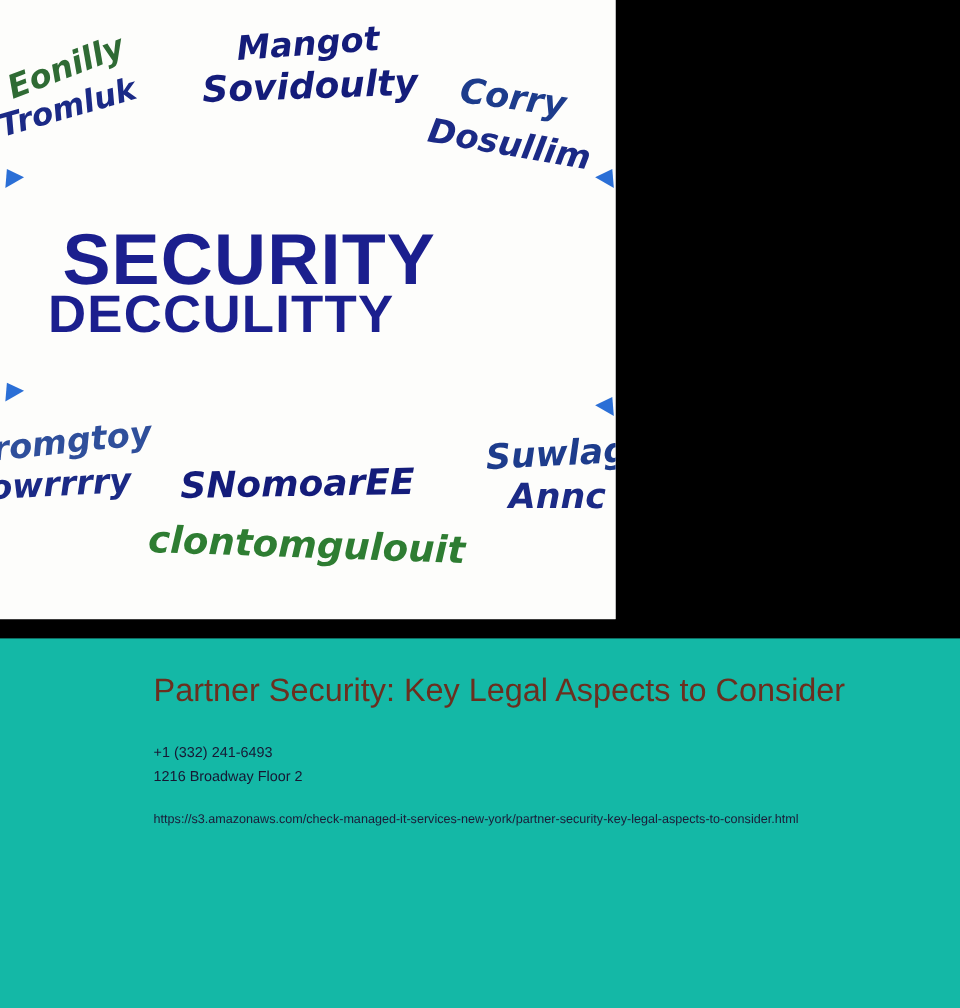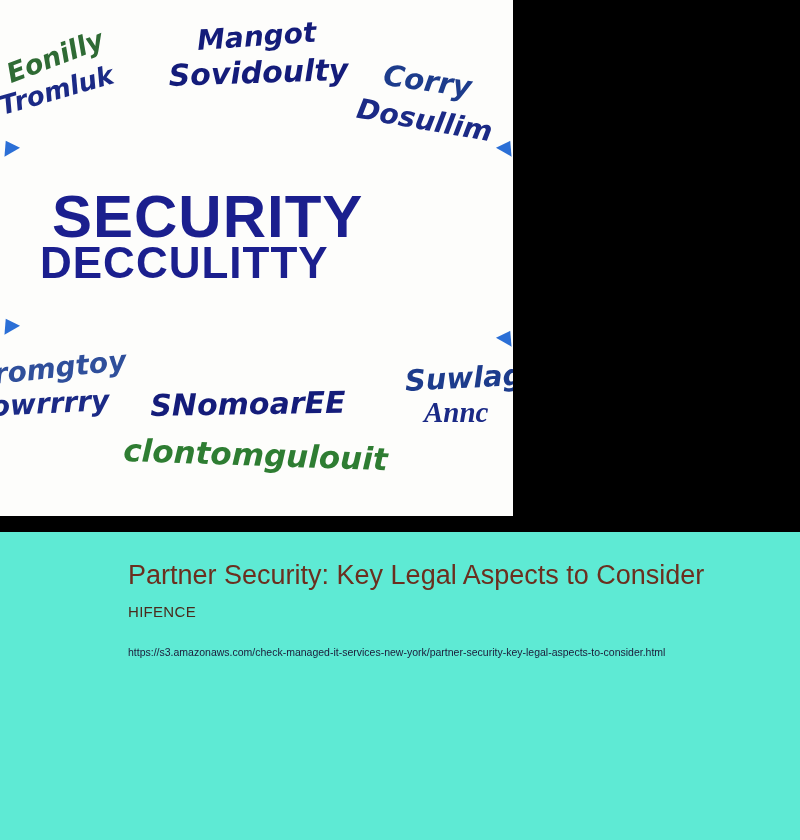--- a/index.html
+++ b/index.html
@@ -162,21 +162,20 @@
     font-style: italic;
   }
   .s-bot-right2 {
     left: 424px;
     top: 396px;
     font-size: 29px;
     color: #1b2a86;
     transform: rotate(0deg);
     transform-origin: left top;
     font-style: italic;
-    font-family: Liberation Serif, serif;
   }
   .tick {
     position: absolute;
     width: 0;
     height: 0;
     border-left: 9px solid transparent;
     border-right: 9px solid transparent;
     border-bottom: 13px solid #2b6fd6;
   }
   .tick-a { left: 0px;   top: 140px; transform: rotate(-30deg); }
@@ -184,21 +183,21 @@
   .tick-c { left: 0px;   top: 318px; transform: rotate(-30deg); }
   .tick-d { left: 498px; top: 330px; transform: rotate(30deg); }
 
   
   .info-panel {
     position: absolute;
     left: 0;
     top: 532px;
     width: 800px;
     height: 308px;
-    background: #5eead4;
+    background: #14b8a6;
   }
   .info-inner {
     position: absolute;
     left: 128px;
     top: 28px;
     width: 640px;
   }
   .headline {
     font-family: "Liberation Sans", sans-serif;
     font-size: 27px;
@@ -215,21 +214,21 @@
     letter-spacing: 0.3px;
   }
   .contact {
     margin-top: 26px;
     font-size: 12px;
     line-height: 20px;
     color: #171733;
   }
   .contact div { white-space: nowrap; }
   .url {
-    margin-top: 8px;
+    margin-top: 20px;
     font-size: 10.5px;
     color: #1b1b38;
     white-space: nowrap;
   }
 </style>
 </head>
 <body>
 
 <div class="page">
 
@@ -257,20 +256,21 @@
       <div class="scribble s-bot-green">clontomgulouit</div>
       <div class="scribble s-bot-right">Suwlag</div>
       <div class="scribble s-bot-right2">Annc</div>
 
     </div>
   </div>
 
   <div class="info-panel">
     <div class="info-inner">
       <h1 class="headline">Partner Security: Key Legal Aspects to Consider</h1>
-      <div class="brand">HIFENCE</div>
       <div class="contact">
+        <div>+1 (332) 241-6493</div>
+        <div>1216 Broadway  Floor 2</div>
       </div>
       <div class="url">https://s3.amazonaws.com/check-managed-it-services-new-york/partner-security-key-legal-aspects-to-consider.html</div>
     </div>
   </div>
 
 </div>
 
 </body></html>

